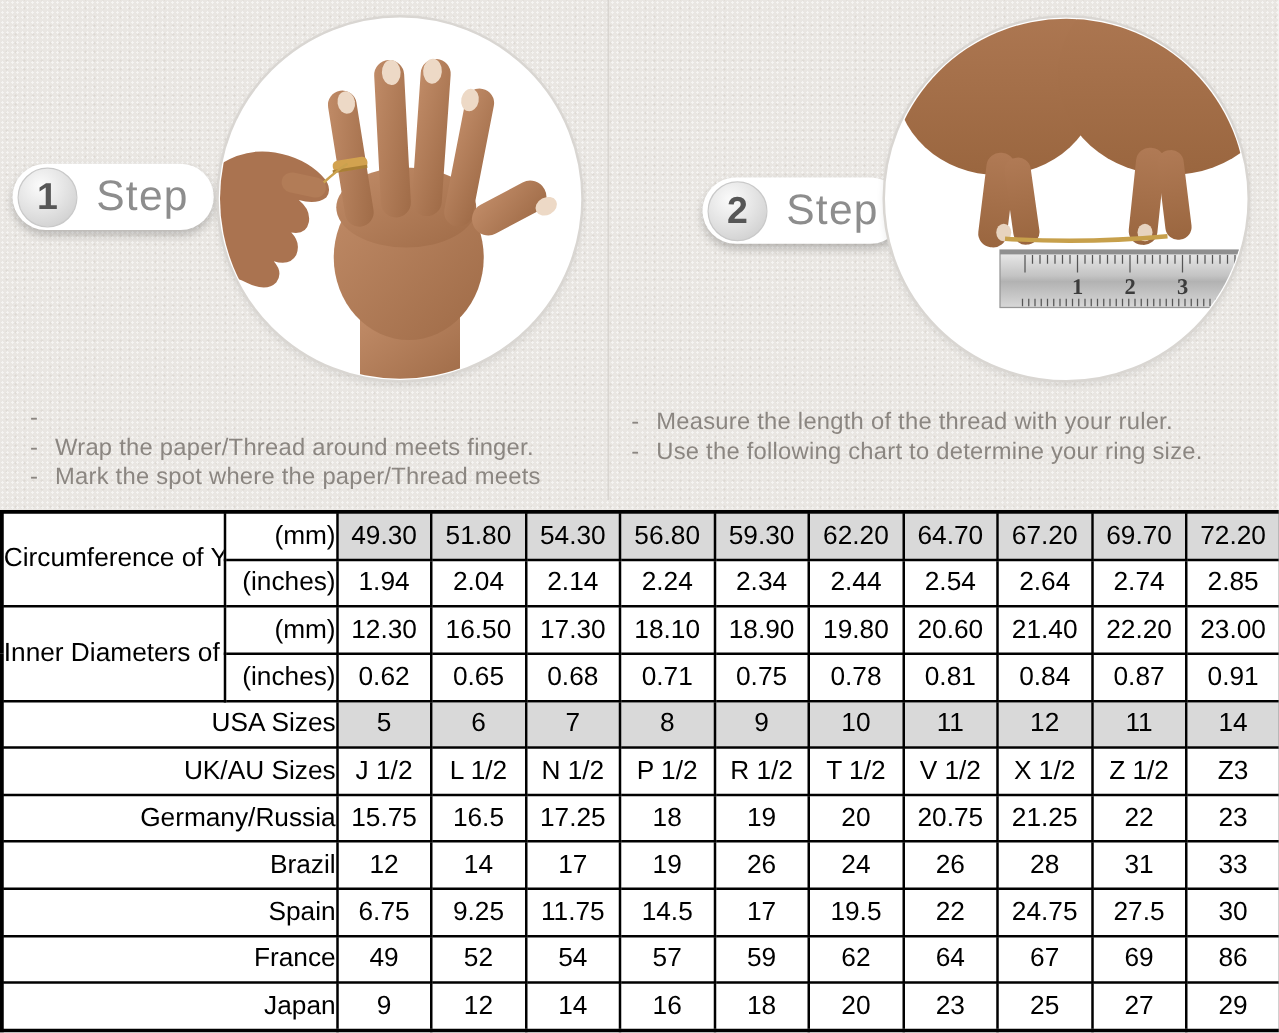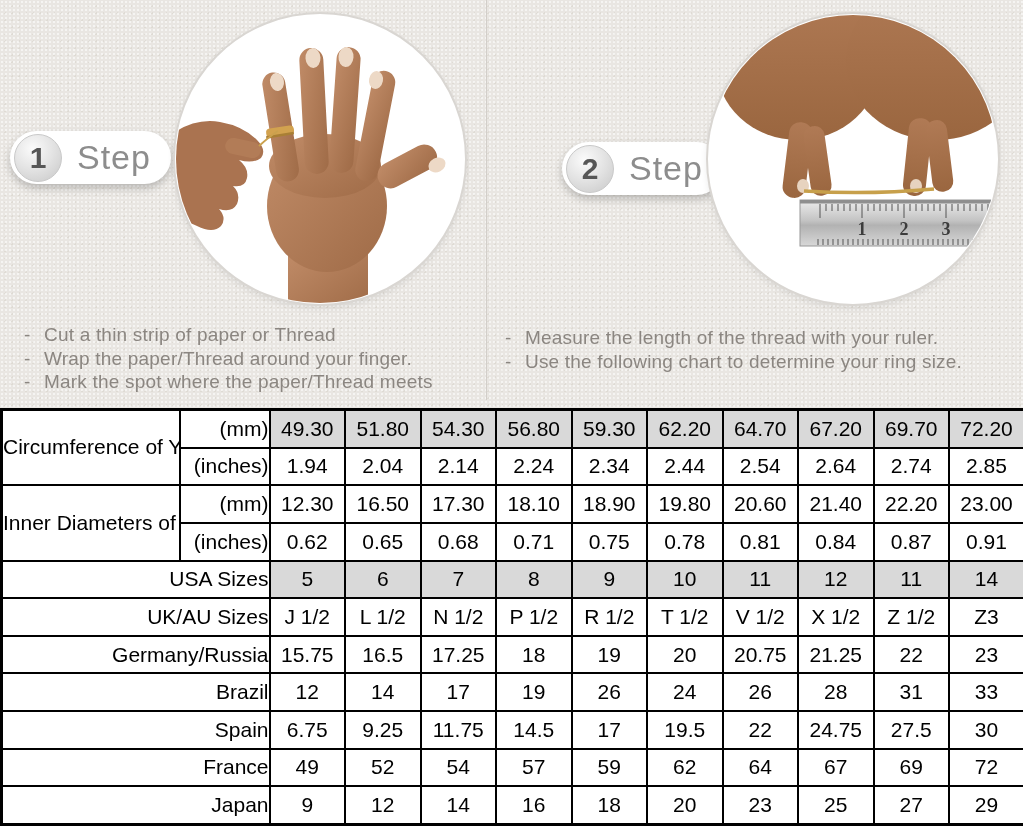--- a/index.html
+++ b/index.html
@@ -179,25 +179,24 @@
           <text x="196" y="221" text-anchor="middle" font-family="Liberation Serif, serif" font-weight="bold" font-size="18" fill="#3c3c3c">2</text>
           <text x="238" y="221" text-anchor="middle" font-family="Liberation Serif, serif" font-weight="bold" font-size="18" fill="#3c3c3c">3</text>
         </g>
       </g>
     </svg>
   </div>
 
   <div class="instructions" id="instr1">
     <div class="instr-line">
       <span class="dash">-</span>
-      <span>Cut a thin strip of paper or Thread</span>
-    </div>
-    <div class="instr-line">
-      <span class="dash">-</span>
-      <span>Wrap the paper/Thread around your finger.</span>
+    </div>
+    <div class="instr-line">
+      <span class="dash">-</span>
+      <span>Wrap the paper/Thread around meets finger.</span>
     </div>
     <div class="instr-line">
       <span class="dash">-</span>
       <span>Mark the spot where the paper/Thread meets</span>
     </div>
   </div>
 
   <div class="instructions" id="instr2">
     <div class="instr-line">
       <span class="dash">-</span>
@@ -341,21 +340,21 @@
           <td class="row-label" colspan="2">France</td>
           <td class="value-cell">49</td>
           <td class="value-cell">52</td>
           <td class="value-cell">54</td>
           <td class="value-cell">57</td>
           <td class="value-cell">59</td>
           <td class="value-cell">62</td>
           <td class="value-cell">64</td>
           <td class="value-cell">67</td>
           <td class="value-cell">69</td>
-          <td class="value-cell">72</td>
+          <td class="value-cell">86</td>
         </tr>
         <tr>
           <td class="row-label" colspan="2">Japan</td>
           <td class="value-cell">9</td>
           <td class="value-cell">12</td>
           <td class="value-cell">14</td>
           <td class="value-cell">16</td>
           <td class="value-cell">18</td>
           <td class="value-cell">20</td>
           <td class="value-cell">23</td>

